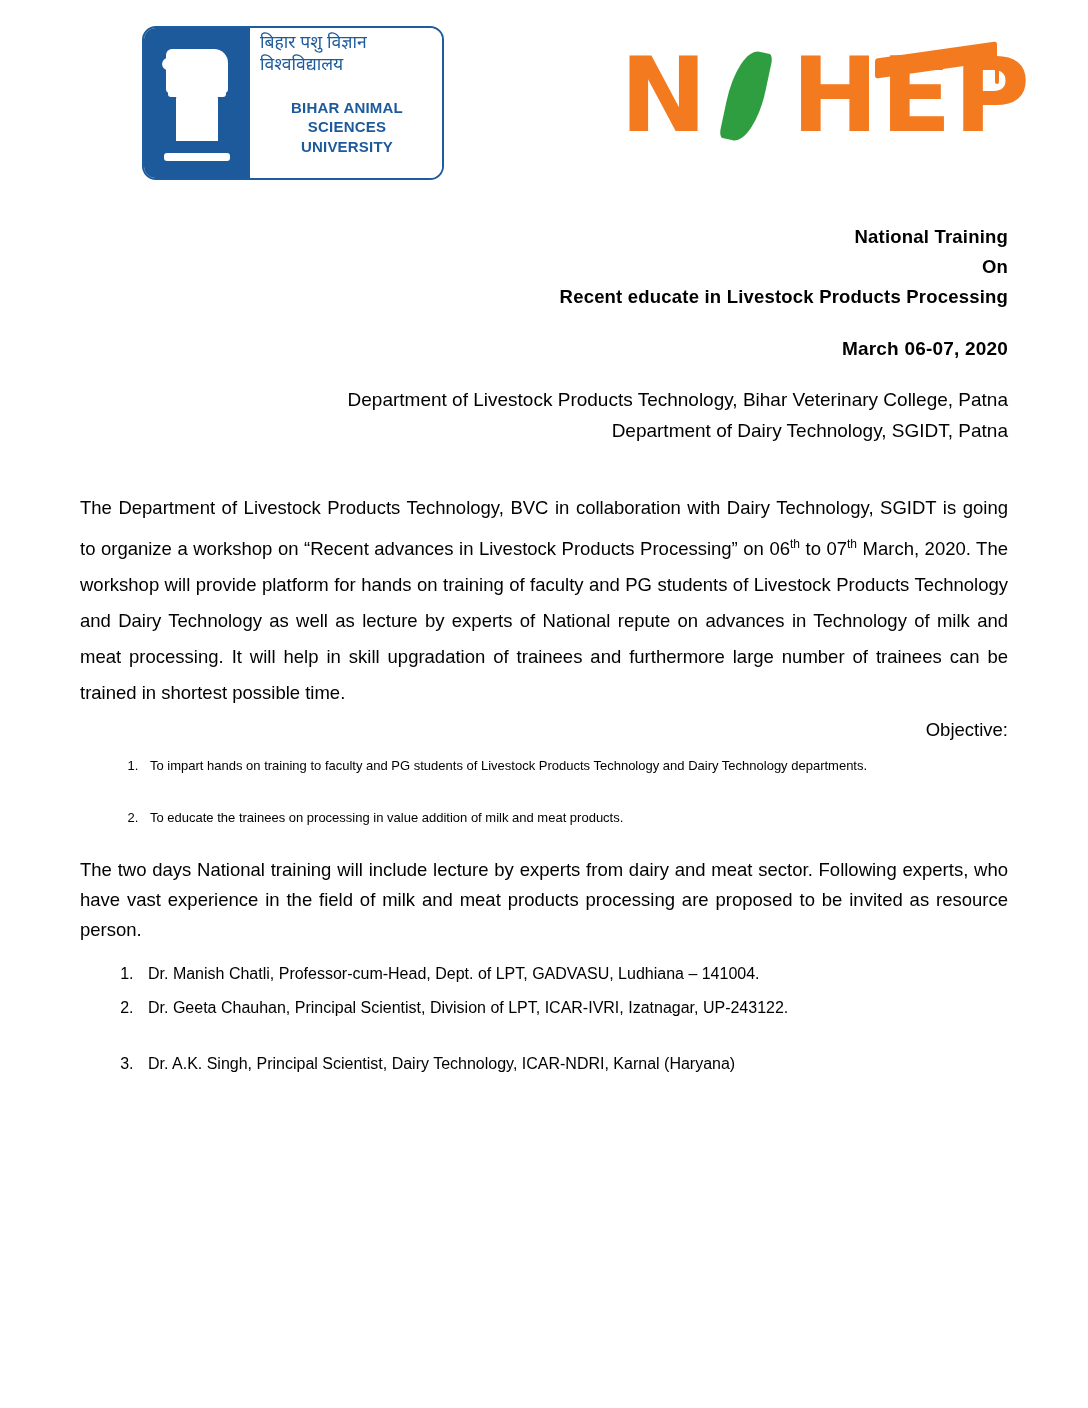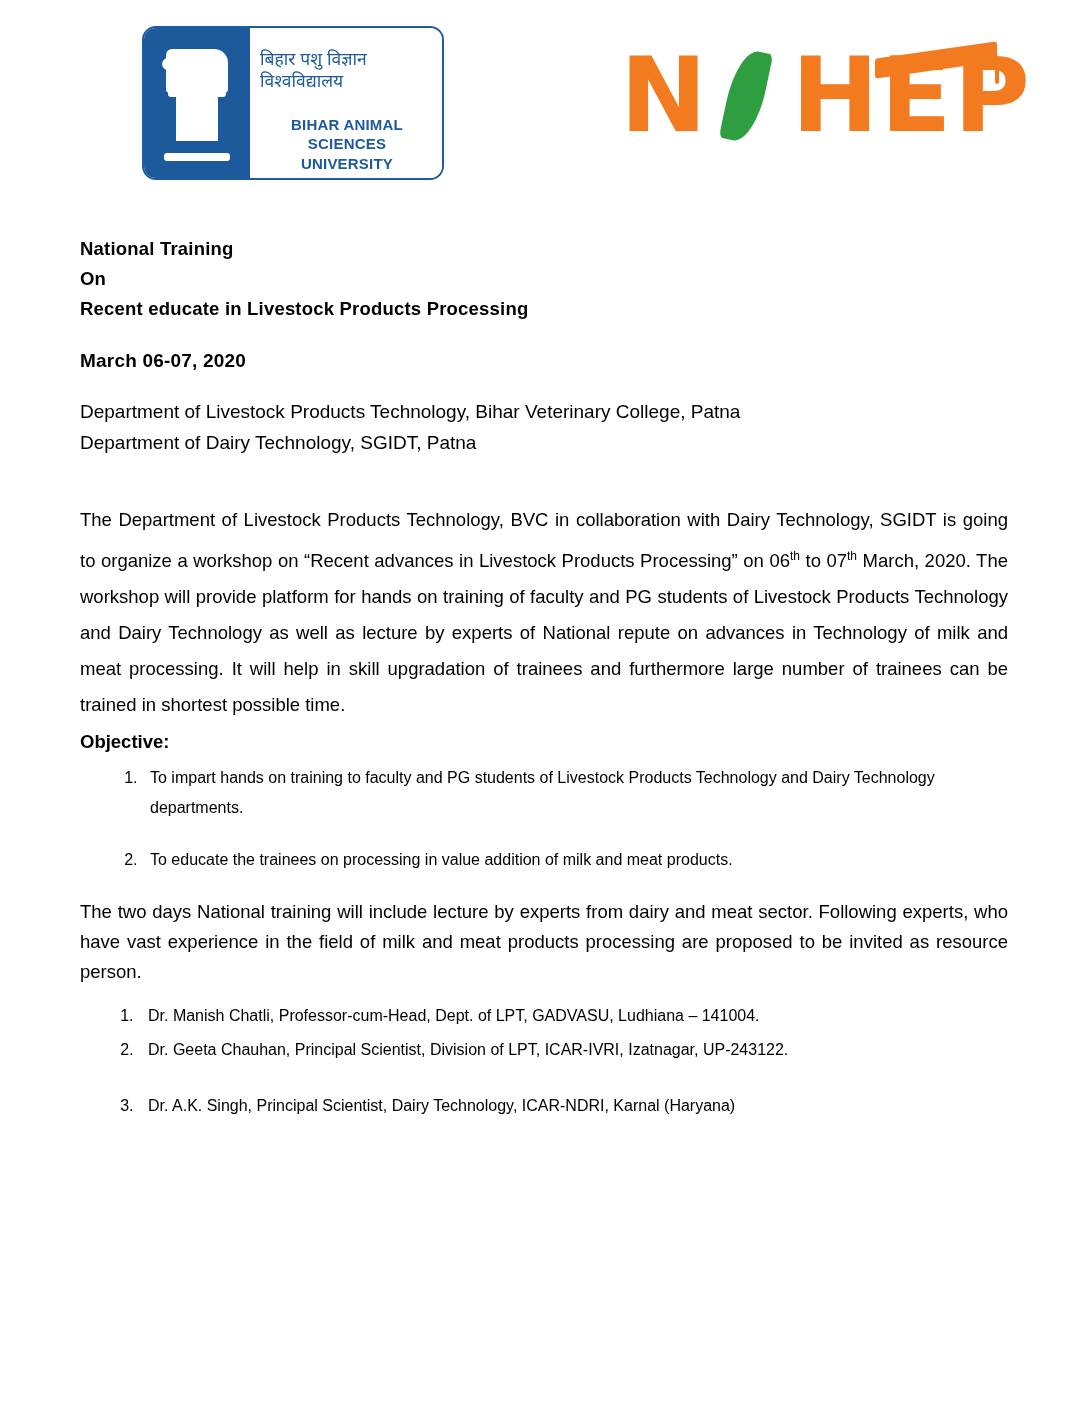--- a/index.html
+++ b/index.html
@@ -104,21 +104,21 @@
     bottom: 10px;
     width: 58px;
     color: #1c5a9c;
     font-size: 9px;
     letter-spacing: 6px;
     text-align: center;
   }
   .logo-basu .text-pane {
     flex: 1;
     background: #ffffff;
-    padding: 20px 8px 6px 10px;
+    padding: 3px 8px 6px 10px;
     box-sizing: border-box;
   }
   .logo-basu .hindi {
     color: #1c5a9c;
     font-size: 17.5px;
     line-height: 1.28;
     font-weight: 400;
   }
   .logo-basu .eng {
     margin-top: 22px;
@@ -184,22 +184,22 @@
     right: 4px;
     top: 18px;
     width: 4px;
     height: 28px;
     background: #f47a20;
     border-radius: 2px;
   }
 
   
   .title-block {
-    text-align: left;
-    margin-top: 56px;
+    text-align: right;
+    margin-top: 44px;
   }
   .title-line {
     font-weight: bold;
     font-size: 18.5px;
     line-height: 30px;
     letter-spacing: .2px;
   }
   .date-line {
     font-weight: bold;
     font-size: 19px;
@@ -223,30 +223,31 @@
     margin: 0 0 6px 0;
   }
   p.para.tight {
     line-height: 30px;
   }
   .sup {
     font-size: 12px;
     vertical-align: super;
   }
   .section-head {
-    font-weight: bold;
+    font-weight: normal;
     font-size: 18.5px;
     margin: 8px 0 10px 0;
+    text-align: right;
   }
   ol.obj {
     margin: 0 0 0 0;
     padding-left: 62px;
   }
   ol.obj li {
-    font-size: 16px;
+    font-size: 13px;
     line-height: 30px;
     margin-bottom: 22px;
     padding-left: 8px;
   }
   ol.experts {
     margin: 14px 0 0 0;
     padding-left: 58px;
   }
   ol.experts li {
     font-size: 16px;

